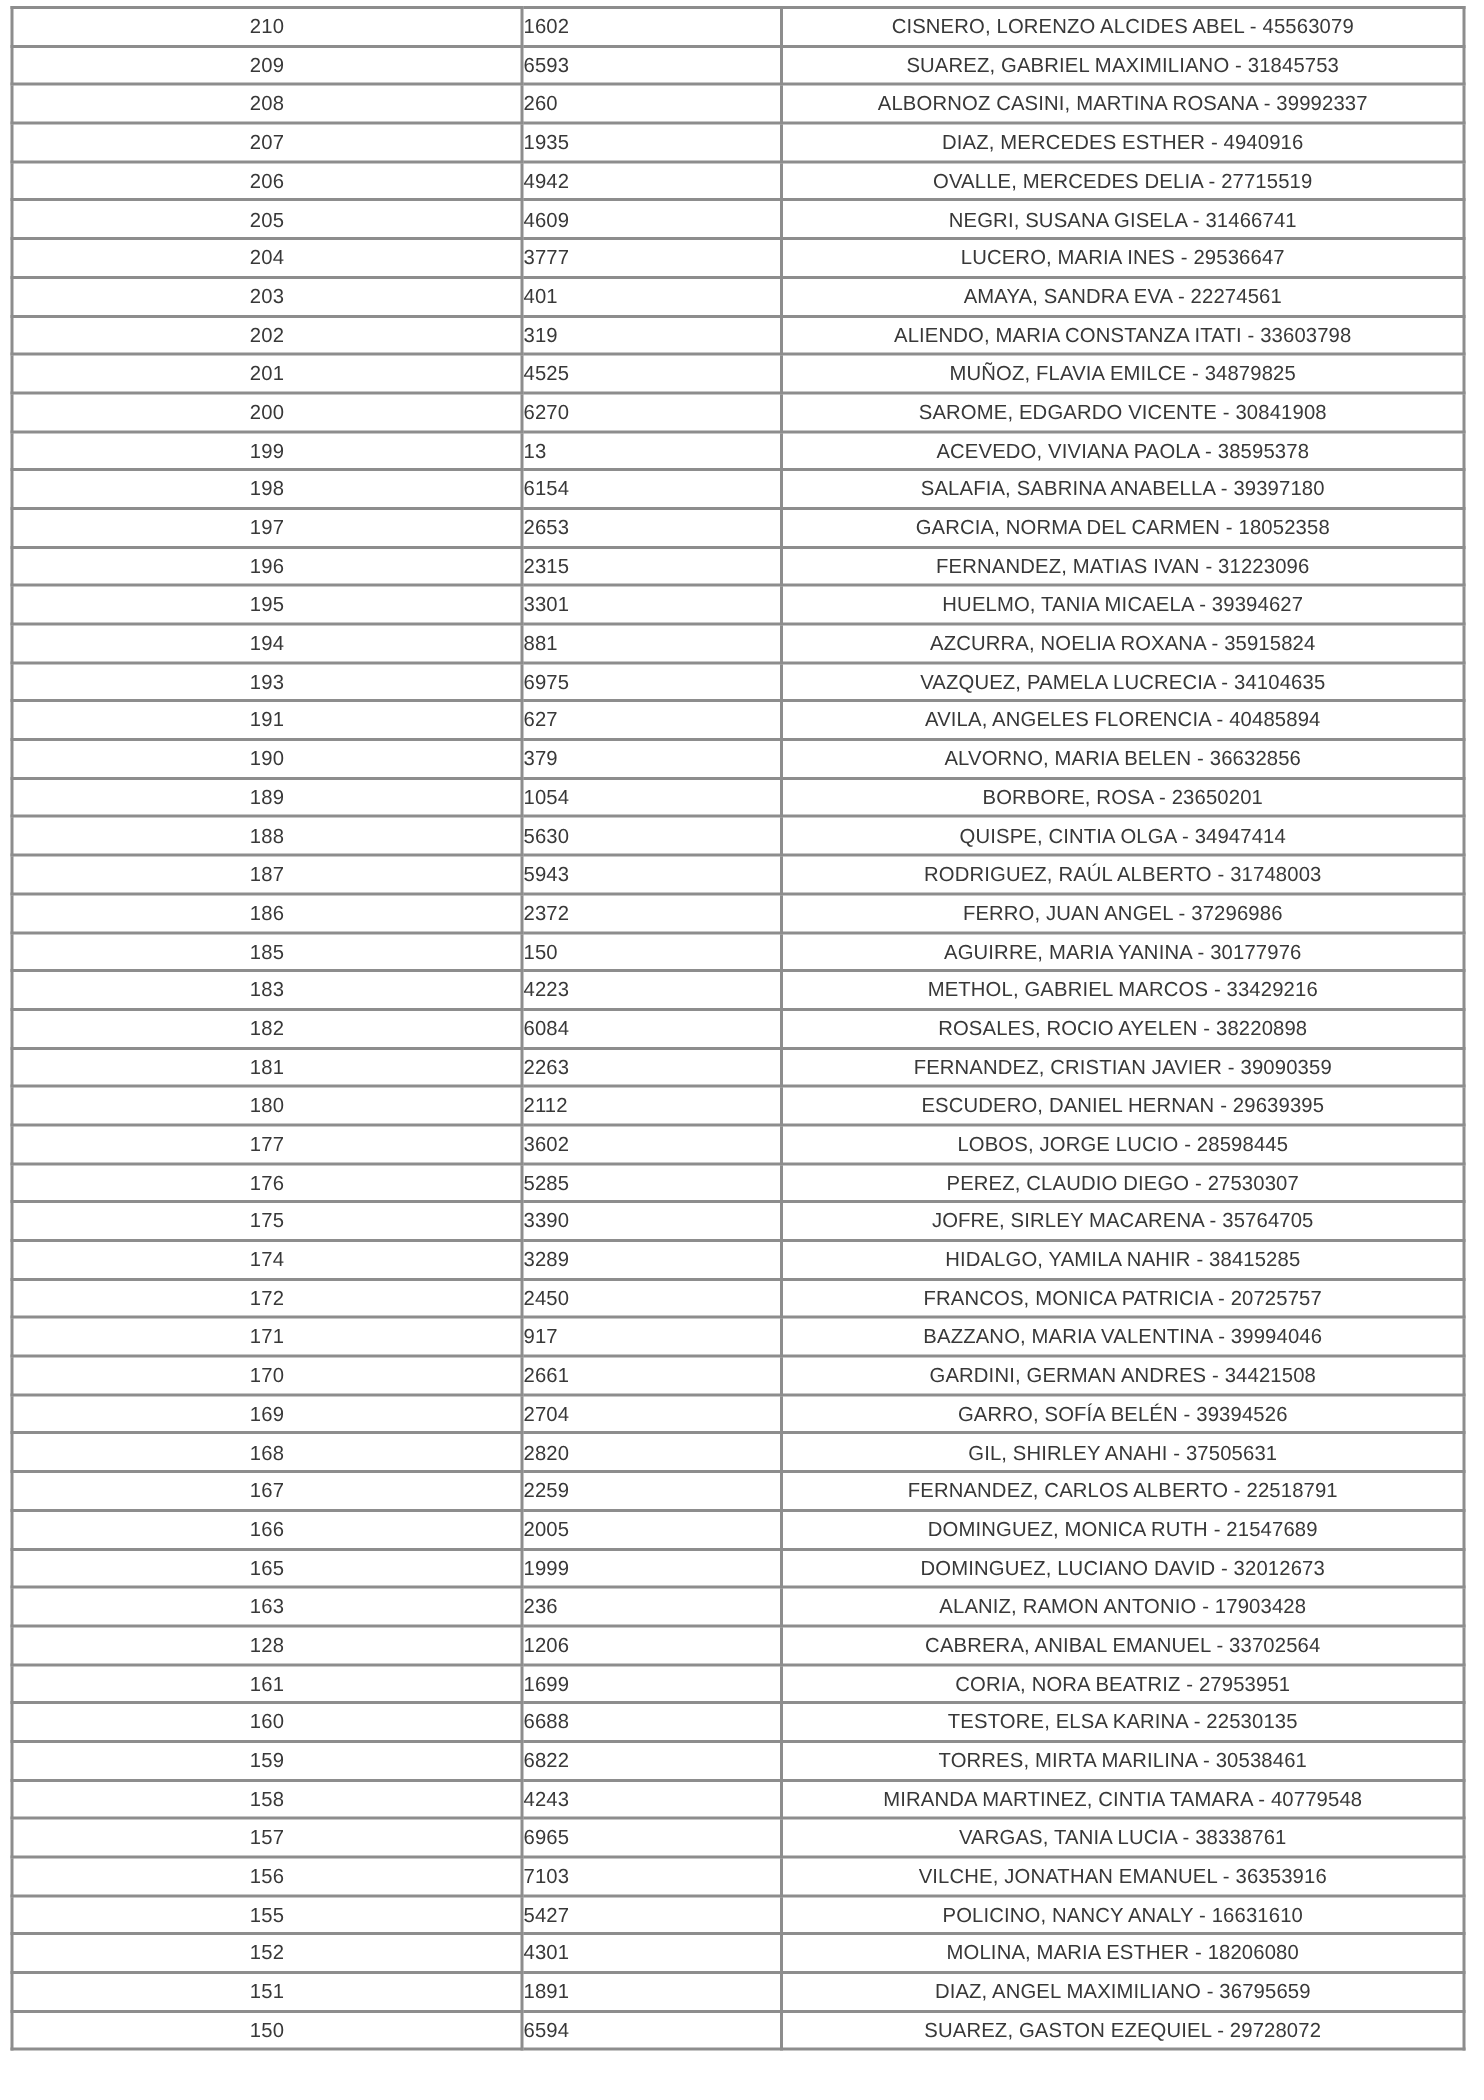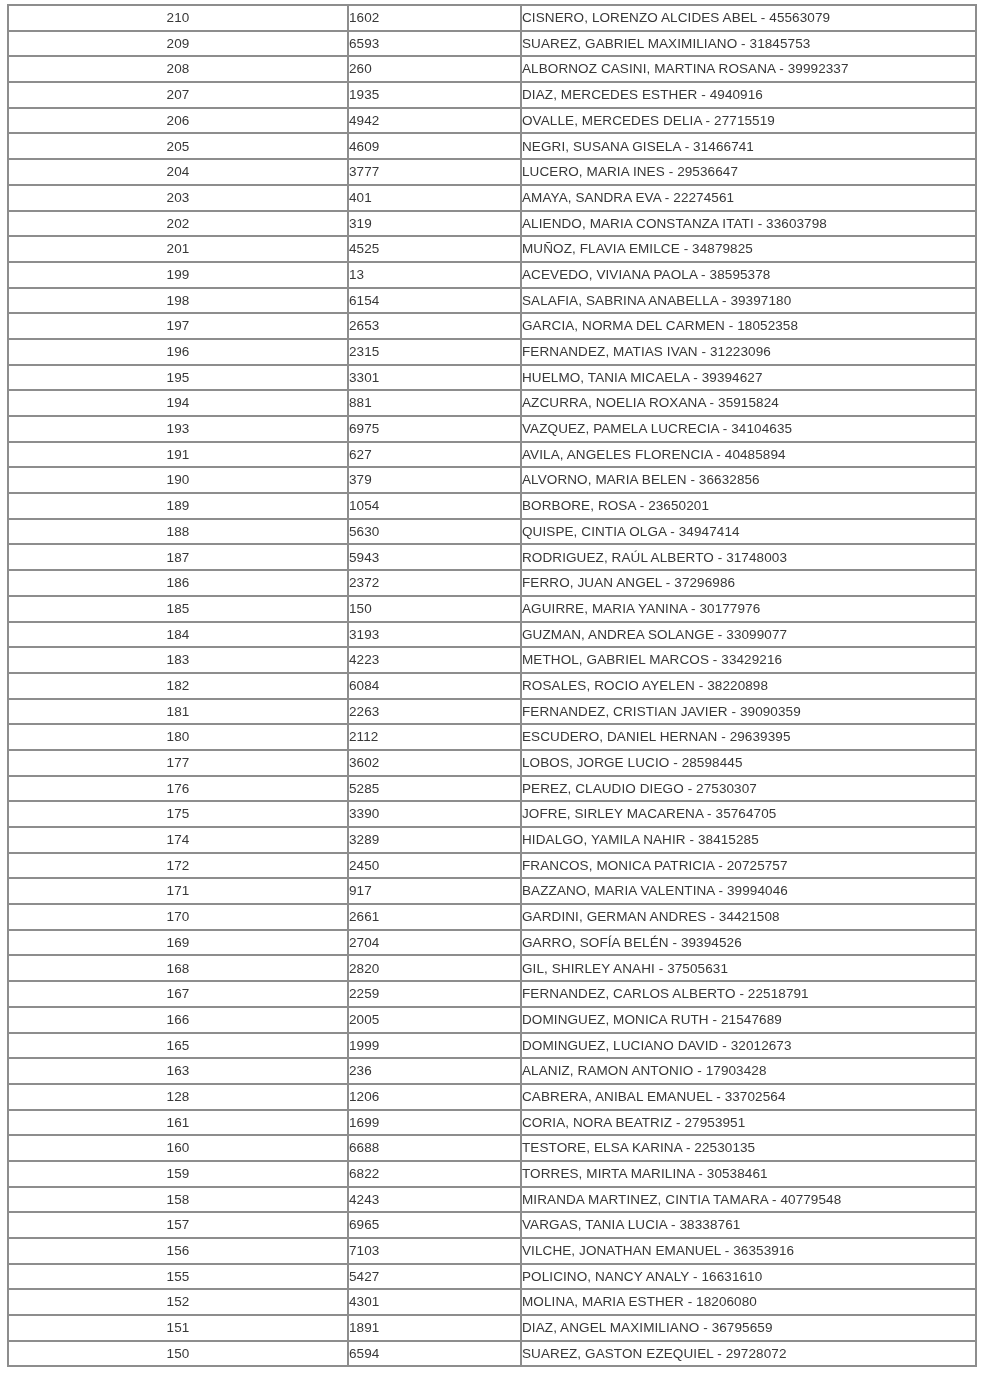--- a/index.html
+++ b/index.html
@@ -35,21 +35,21 @@
     font-size: 13.5px;
     line-height: 1;
     color: #383838;
     letter-spacing: 0.1px;
     white-space: nowrap;
     overflow: hidden;
     vertical-align: middle;
   }
   td.order-cell  { width: 338px; text-align: center; }
   td.code-cell   { width: 171px; text-align: left; }
-  td.person-cell { text-align: left; padding-left: 6px; }
+  td.person-cell { text-align: center; padding-left: 6px; }
 </style>
 </head>
 <body>
 
 <div class="page">
   <table class="roster">
     <tbody>
         <tr>
     <td class="order-cell">210</td>
     <td class="code-cell">1602</td>
@@ -94,20 +94,25 @@
     <td class="order-cell">202</td>
     <td class="code-cell">319</td>
     <td class="person-cell">ALIENDO, MARIA CONSTANZA ITATI - 33603798</td>
   </tr>
         <tr>
     <td class="order-cell">201</td>
     <td class="code-cell">4525</td>
     <td class="person-cell">MUÑOZ, FLAVIA EMILCE - 34879825</td>
   </tr>
         <tr>
+    <td class="order-cell">200</td>
+    <td class="code-cell">6270</td>
+    <td class="person-cell">SAROME, EDGARDO VICENTE - 30841908</td>
+  </tr>
+        <tr>
     <td class="order-cell">199</td>
     <td class="code-cell">13</td>
     <td class="person-cell">ACEVEDO, VIVIANA PAOLA - 38595378</td>
   </tr>
         <tr>
     <td class="order-cell">198</td>
     <td class="code-cell">6154</td>
     <td class="person-cell">SALAFIA, SABRINA ANABELLA - 39397180</td>
   </tr>
         <tr>
@@ -162,25 +167,20 @@
   </tr>
         <tr>
     <td class="order-cell">186</td>
     <td class="code-cell">2372</td>
     <td class="person-cell">FERRO, JUAN ANGEL - 37296986</td>
   </tr>
         <tr>
     <td class="order-cell">185</td>
     <td class="code-cell">150</td>
     <td class="person-cell">AGUIRRE, MARIA YANINA - 30177976</td>
-  </tr>
-        <tr>
-    <td class="order-cell">184</td>
-    <td class="code-cell">3193</td>
-    <td class="person-cell">GUZMAN, ANDREA SOLANGE - 33099077</td>
   </tr>
         <tr>
     <td class="order-cell">183</td>
     <td class="code-cell">4223</td>
     <td class="person-cell">METHOL, GABRIEL MARCOS - 33429216</td>
   </tr>
         <tr>
     <td class="order-cell">182</td>
     <td class="code-cell">6084</td>
     <td class="person-cell">ROSALES, ROCIO AYELEN - 38220898</td>

